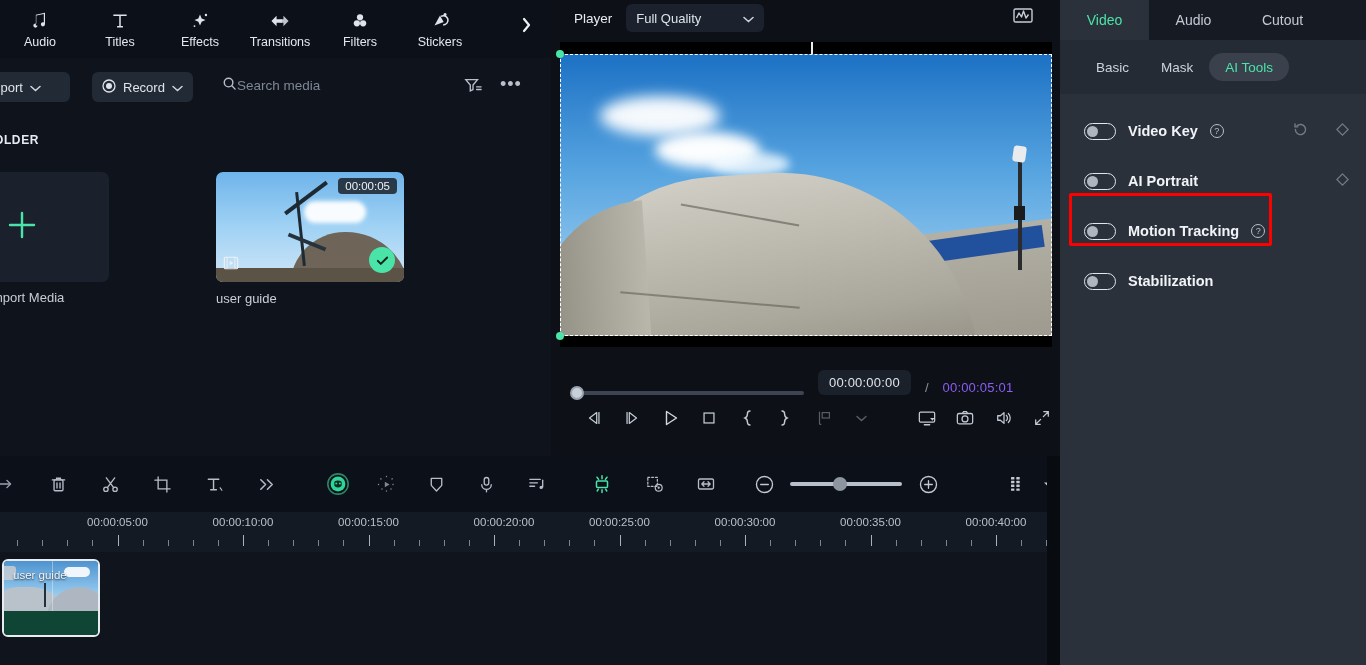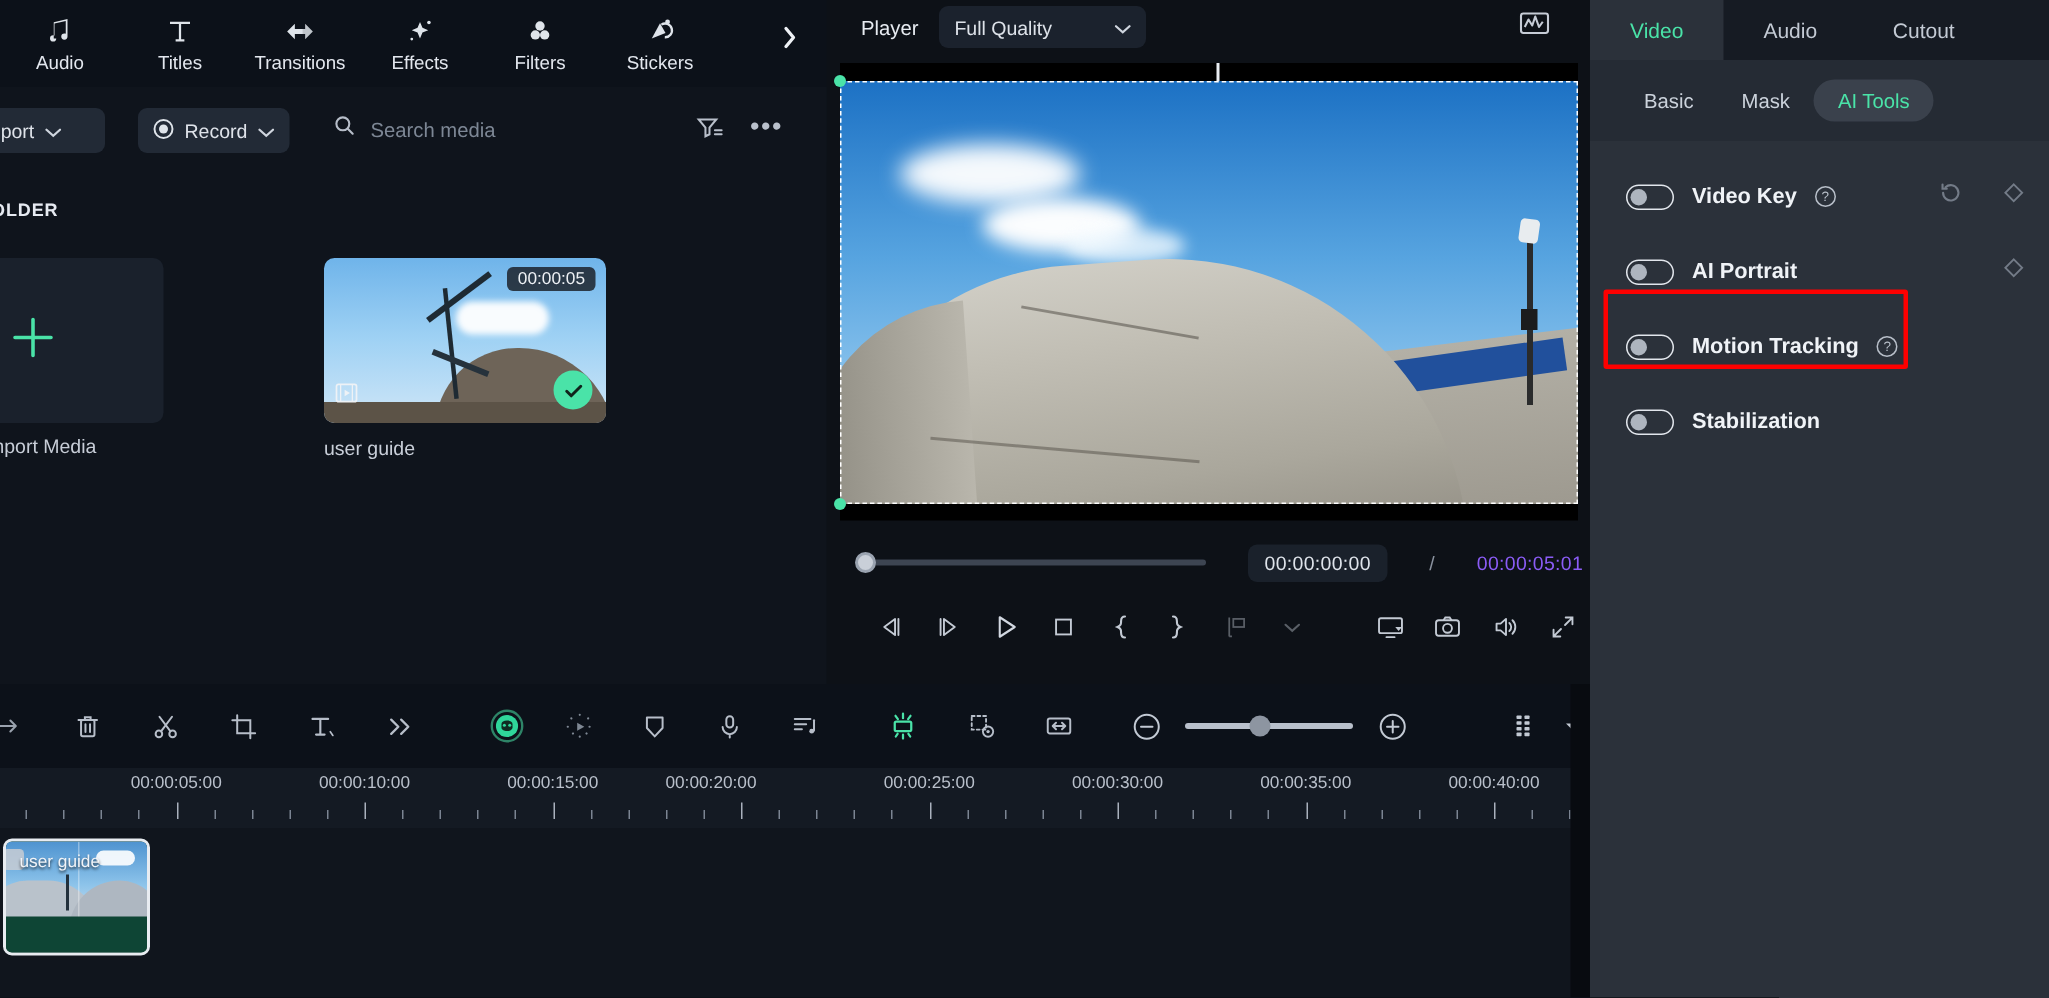--- a/index.html
+++ b/index.html
@@ -41,21 +41,21 @@
   }
   .pill {
     height: 30px; border-radius: 6px; background: #222a36;
     display: flex; align-items: center; gap: 7px; padding: 0 10px;
     font-size: 13px; color: #dfe3ea; cursor: pointer;
   }
   #import-pill { position: absolute; left: -24px; top: 72px; width: 94px; }
   #record-pill { position: absolute; left: 92px; top: 72px; }
   #search-wrap {
     position: absolute; left: 222px; top: 76px;
-    display: flex; align-items: center; gap: 10px;
+    display: flex; align-items: center; 
   }
   #search-input {
     background: transparent; border: none; outline: none;
     font-family: "Liberation Sans", sans-serif;
     font-size: 13.5px; color: #cfd4dc; width: 190px;
   }
   #search-input::placeholder { color: #7d8795; }
   #filter-icon { position: absolute; left: 464px; top: 76px; cursor: pointer; }
   #more-icon {
     position: absolute; left: 500px; top: 76px; cursor: pointer;
@@ -206,21 +206,21 @@
     position: absolute; width: 8px; height: 8px; border-radius: 50%;
     background: #4ae3a8;
   }
   #handle-tl { left: -4px; top: 8px; }
   #handle-bl { left: -4px; top: 290px; }
   #playhead-top {
     position: absolute; left: 251px; top: 0; width: 2px; height: 14px; background: #e9edf2;
   }
 
   #player-controls { position: absolute; left: 8px; top: 355px; width: 492px; height: 98px; }
-  #seek-row { display: flex; align-items: center; height: 40px; padding: 0 16px; gap: 28px; }
+  #seek-row { display: flex; align-items: flex-end; height: 40px; padding: 0 16px; gap: 14px; }
   #seek-track {
     position: relative; flex: 0 0 228px; height: 4px; background: #3d4552; border-radius: 2px;
     cursor: pointer;
   }
   #seek-knob {
     position: absolute; left: -6px; top: -5px; width: 14px; height: 14px;
     border-radius: 50%; background: #c9cfd8; border: 2px solid #9aa3b0;
   }
   #time-current {
     background: #1a212b; border-radius: 6px; padding: 5px 11px;
@@ -380,41 +380,41 @@
         <span class="clabel">Audio</span>
       </div>
 
       <div class="cat">
         <span class="cicon">
           <svg width="20" height="20" viewBox="0 0 24 24" fill="none" stroke="#dfe4ea" stroke-width="1.8">
             <path d="M4 5h16M12 5v14M8.5 19h7"></path>
           </svg>
         </span>
         <span class="clabel">Titles</span>
-      </div>
-
-      <div class="cat">
-        <span class="cicon">
-          <svg width="24" height="20" viewBox="0 0 28 20" fill="#dfe4ea">
-            <path d="M10 4 4 10l6 6v-4h6v-4h-6z"></path>
-            <path d="M18 4l6 6-6 6v-4h-3v-4h3z" opacity=".85"></path>
-          </svg>
-        </span>
-        <span class="clabel">Transitions</span>
       </div>
 
       <div class="cat">
         <span class="cicon">
           <svg width="22" height="22" viewBox="0 0 24 24" fill="#dfe4ea">
             <path d="M12 5l1.8 4.2L18 11l-4.2 1.8L12 17l-1.8-4.2L6 11l4.2-1.8z"></path>
             <circle cx="18.5" cy="5.5" r="1.3"></circle>
               <circle cx="6" cy="17.5" r="1"></circle>
           </svg>
         </span>
         <span class="clabel">Effects</span>
+      </div>
+
+      <div class="cat">
+        <span class="cicon">
+          <svg width="24" height="20" viewBox="0 0 28 20" fill="#dfe4ea">
+            <path d="M10 4 4 10l6 6v-4h6v-4h-6z"></path>
+            <path d="M18 4l6 6-6 6v-4h-3v-4h3z" opacity=".85"></path>
+          </svg>
+        </span>
+        <span class="clabel">Transitions</span>
       </div>
 
       <div class="cat">
         <span class="cicon">
           <svg width="22" height="22" viewBox="0 0 24 24" fill="#dfe4ea">
             <circle cx="12" cy="8" r="3.4"></circle>
               <circle cx="8.6" cy="14.5" r="3.4"></circle>
               <circle cx="15.4" cy="14.5" r="3.4"></circle>
           </svg>
         </span>
@@ -854,21 +854,21 @@
         <svg width="10" height="8" viewBox="0 0 10 8" fill="#c2c9d3">
             <path d="M1 2.4h8L5 6.4z"></path>
           </svg>
       </div>
     </div>
 
     <div id="tl-ruler">
         <div class="ruler-label" style="left: 117.5px;">00:00:05:00</div>
         <div class="ruler-label" style="left: 243px;">00:00:10:00</div>
         <div class="ruler-label" style="left: 368.5px;">00:00:15:00</div>
-        <div class="ruler-label" style="left: 474px;">00:00:20:00</div>
+        <div class="ruler-label" style="left: 504px;">00:00:20:00</div>
         <div class="ruler-label" style="left: 619.5px;">00:00:25:00</div>
         <div class="ruler-label" style="left: 745px;">00:00:30:00</div>
         <div class="ruler-label" style="left: 870.5px;">00:00:35:00</div>
         <div class="ruler-label" style="left: 996px;">00:00:40:00</div>
         <div class="tick minor" style="left: 17.1px;"></div>
         <div class="tick minor" style="left: 42.2px;"></div>
         <div class="tick minor" style="left: 67.3px;"></div>
         <div class="tick minor" style="left: 92.4px;"></div>
         <div class="tick major" style="left: 117.5px;"></div>
         <div class="tick minor" style="left: 142.6px;"></div>

